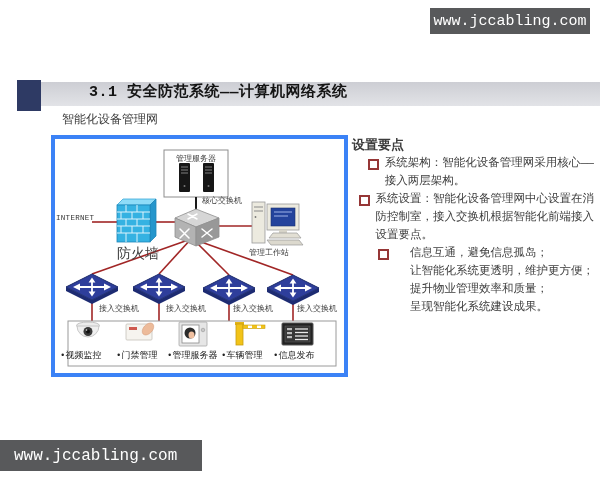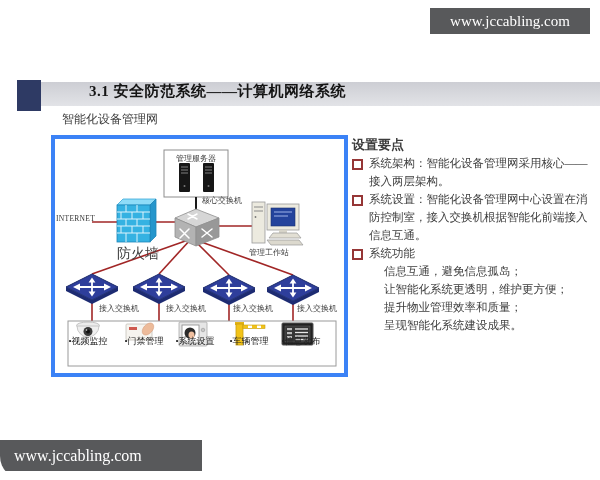--- a/index.html
+++ b/index.html
@@ -1,17 +1,17 @@
 <!DOCTYPE html>
 <html><head>
 <meta charset="utf-8">
 <style>
   html,body{margin:0;padding:0;background:#fff;}
   .slide{position:relative;width:600px;height:480px;background:#ffffff;overflow:hidden;
-         font-family:Liberation Serif, serif;border-radius:24px;}
+         font-family:Liberation Mono, monospace;}
 
   
   .banner{position:absolute;background:#58595b;color:#fff;display:flex;align-items:center;}
   .banner-top{left:430px;top:8px;width:160px;height:26px;justify-content:center;font-size:15px;}
   .banner-bottom{left:0;top:440px;width:202px;height:31px;padding-left:14px;box-sizing:border-box;font-size:16px;}
 
   
   .title-square{position:absolute;left:17px;top:80px;width:24px;height:31px;background:#2e3a64;}
   .title-bar{position:absolute;left:41px;top:82px;width:539px;height:24px;
              background:linear-gradient(#cdced4,#e2e3e7);display:flex;padding-left:32px;}
@@ -22,27 +22,27 @@
   .diagram-box{position:absolute;left:51px;top:135px;width:289px;height:234px;background:#fff;border:4px solid #3b82f6;}
   .diagram-box svg{position:absolute;left:0;top:0;}
   .dlabel{position:absolute;color:#3d3d3d;white-space:nowrap;}
   .lab-server{left:109px;top:14px;width:64px;text-align:center;font-size:8px;}
   .lab-core{left:147px;top:56px;font-size:8px;}
   .lab-internet{left:1px;top:75px;font-size:7.5px;letter-spacing:.3px;color:#333;}
   .lab-firewall{left:62px;top:106px;width:37px;text-align:center;font-size:14px;}
   .lab-workstation{left:194px;top:108px;width:54px;text-align:left;font-size:8px;}
   .lab-asw{font-size:8px;top:164px;}
   .lab-asw1{left:44px;} .lab-asw2{left:111px;} .lab-asw3{left:178px;} .lab-asw4{left:242px;}
-  .lab-endpoint{top:196px;width:56px;text-align:center;font-size:9px;color:#222;}
+  .lab-endpoint{top:210px;width:56px;text-align:left;font-size:9px;color:#222;}
   .ep1{left:5px;} .ep2{left:61px;} .ep3{left:112px;} .ep4{left:166px;} .ep5{left:218px;}
 
   
   .points{position:absolute;left:352px;top:136px;width:242px;color:#3d3d3d;}
   .points-heading{font-size:13px;font-weight:600;color:#3c3c3c;}
-  .point-item{display:flex;}
+  .point-item{display:flex;justify-content:flex-end;}
   .point-marker{width:7px;height:7px;border:2px solid #963636;background:#fff;flex:none;margin:5px 6px 0 0;}
   .point-text{font-size:11.5px;line-height:18px;}
   .point-sublines{font-size:11.5px;line-height:18px;margin-left:15px;}
 </style>
 </head>
 <body>
 
 <div class="slide">
 
   <div class="banner banner-top">www.jccabling.com</div>
@@ -215,50 +215,49 @@
     <div class="dlabel lab-core">核心交换机</div>
     <div class="dlabel lab-internet">INTERNET</div>
     <div class="dlabel lab-firewall">防火墙</div>
     <div class="dlabel lab-workstation">管理工作站</div>
     <div class="dlabel lab-asw lab-asw1">接入交换机</div>
     <div class="dlabel lab-asw lab-asw2">接入交换机</div>
     <div class="dlabel lab-asw lab-asw3">接入交换机</div>
     <div class="dlabel lab-asw lab-asw4">接入交换机</div>
     <div class="dlabel lab-endpoint ep1">•视频监控</div>
     <div class="dlabel lab-endpoint ep2">•门禁管理</div>
-    <div class="dlabel lab-endpoint ep3">•系统设置</div>
+    <div class="dlabel lab-endpoint ep3">•管理服务器</div>
     <div class="dlabel lab-endpoint ep4">•车辆管理</div>
     <div class="dlabel lab-endpoint ep5">•信息发布</div>
   </div>
 
   <div class="points">
     <div class="points-heading">设置要点</div>
 
     <div class="point-item">
       <span class="point-marker"></span>
       <div class="point-text">
         <div>系统架构：智能化设备管理网采用核心——</div>
         <div>接入两层架构。</div>
       </div>
     </div>
 
     <div class="point-item">
       <span class="point-marker"></span>
       <div class="point-text">
         <div>系统设置：智能化设备管理网中心设置在消</div>
         <div>防控制室，接入交换机根据智能化前端接入</div>
-        <div>信息互通。</div>
+        <div>设置要点。</div>
       </div>
     </div>
 
 
     <div class="point-item">
       <span class="point-marker"></span>
       <div class="point-text">
-        <div>系统功能</div>
         <div class="point-sublines">
           <div>信息互通，避免信息孤岛；</div>
           <div>让智能化系统更透明，维护更方便；</div>
           <div>提升物业管理效率和质量；</div>
           <div>呈现智能化系统建设成果。</div>
         </div>
       </div>
     </div>
   </div>
 

